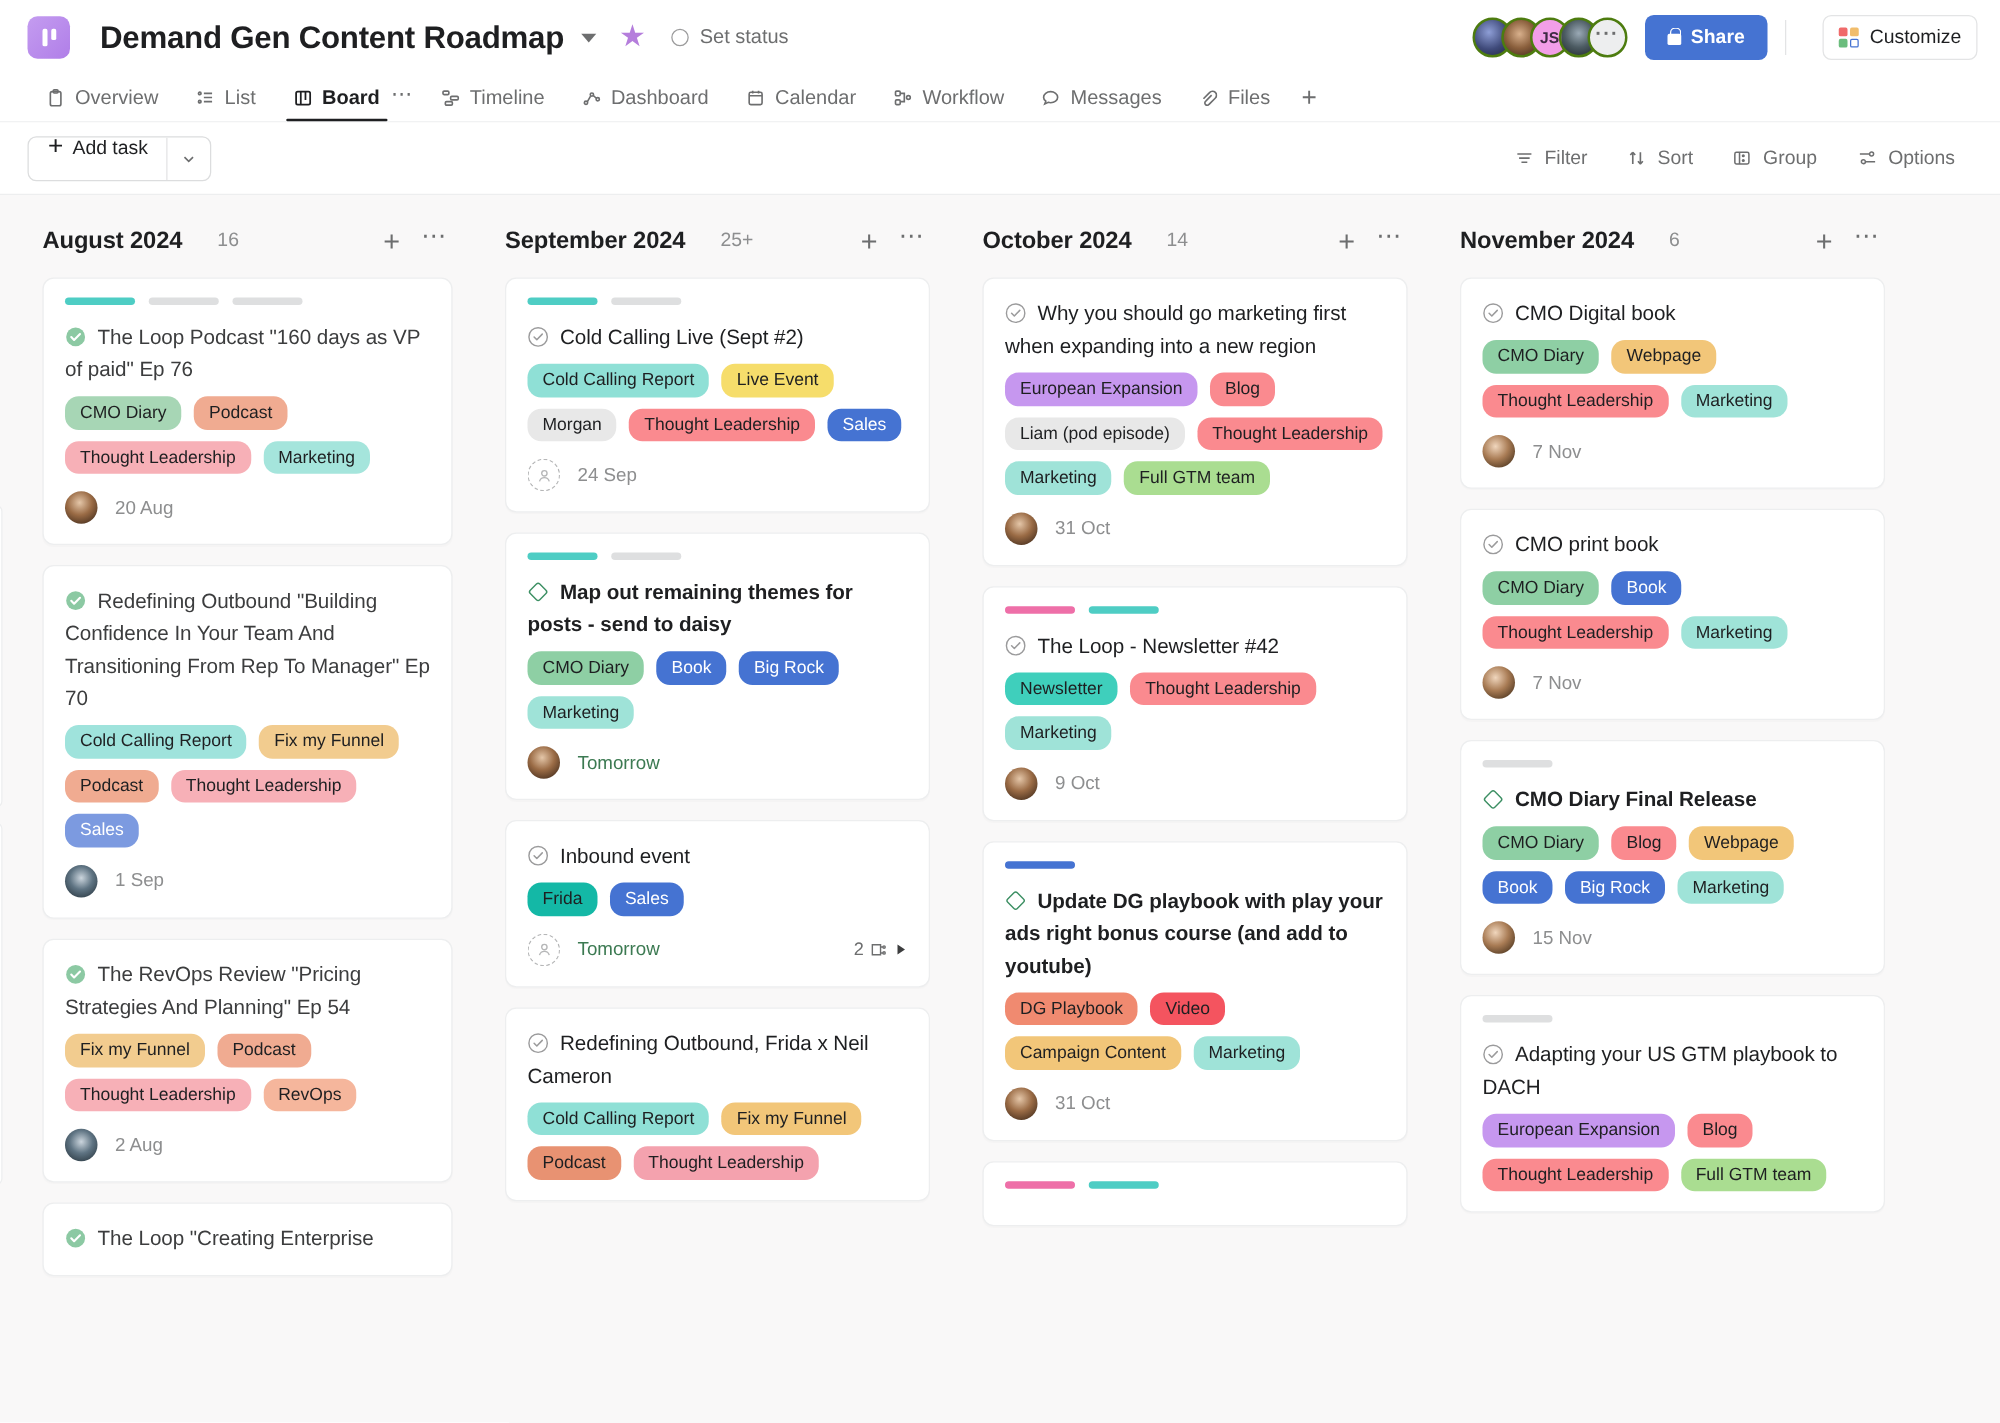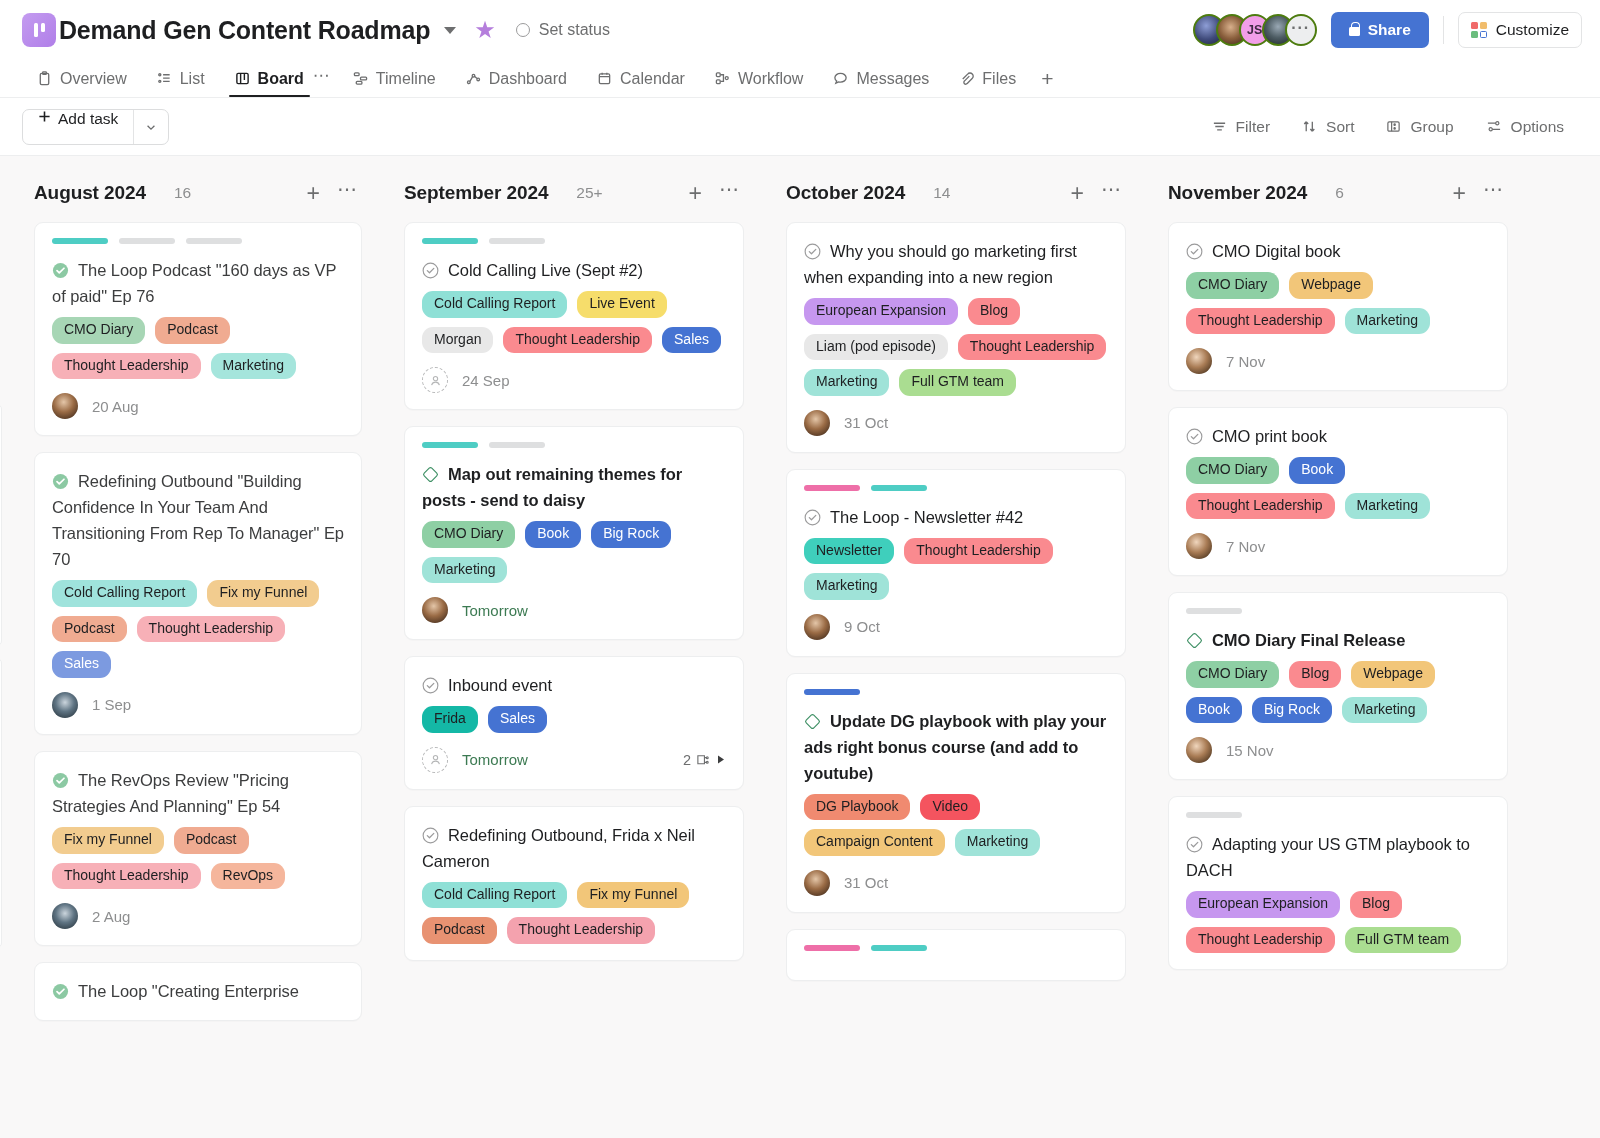--- a/index.html
+++ b/index.html
@@ -25,21 +25,21 @@
     background: linear-gradient(135deg,#c49cf0,#b07ee8);
     display: flex; align-items: center; justify-content: center;
     flex: none;
   }
   .proj-icon .bar { background:#fff; border-radius:1.5px; display:inline-block; }
   .proj-icon .b1 { width:4px; height:14px; }
   .proj-icon .b2 { width:4px; height:9px; margin-left:3px; align-self:flex-start; }
   .proj-icon .inner { display:flex; align-items:flex-end; height:14px; }
   .proj-title {
     font-size: 25px; font-weight: 700; color: #1e1f21;
-    margin-left: 3px; white-space: nowrap; letter-spacing: -0.2px;
+    margin-left: 24px; white-space: nowrap; letter-spacing: -0.2px;
   }
   .chev-down {
     width: 0; height: 0; margin-left: 14px;
     border-left: 6px solid transparent; border-right: 6px solid transparent;
     border-top: 7px solid #6d6e6f;
   }
   .star { margin-left: 18px; font-size: 24px; color: #b57edc; line-height:1; }
   .set-status {
     margin-left: 20px; display: flex; align-items: center; gap: 9px;
     font-size: 16px; color: #6d6e6f; white-space: nowrap;
@@ -77,21 +77,21 @@
     width: 11px; height: 9px; background:#fff; border-radius:1.5px;
     position: relative; margin-top: 3px;
   }
   .lock::before {
     content:''; position:absolute; left:2px; top:-5px;
     width:7px; height:6px; border:1.8px solid #fff;
     border-bottom:none; border-radius: 4px 4px 0 0;
   }
   .vdiv { width:1px; height:28px; background:#e3e4e5; margin-left:14px; }
   .cust-btn {
-    margin-left: 14px; height: 36px; padding: 0 12px;
+    margin-left: 29px; height: 36px; padding: 0 12px;
     border: 1px solid #e3e4e5; border-radius: 7px;
     display:flex; align-items:center; gap:9px;
     font-size: 15.5px; color:#1e1f21; white-space: nowrap;
   }
   .grid4 { display:grid; grid-template-columns: 7px 7px; grid-gap:2px; }
   .grid4 i { width:7px; height:7px; border-radius:1.5px; display:block; }
 
   
   .tabs {
     height: 38px; display: flex; align-items: center;

